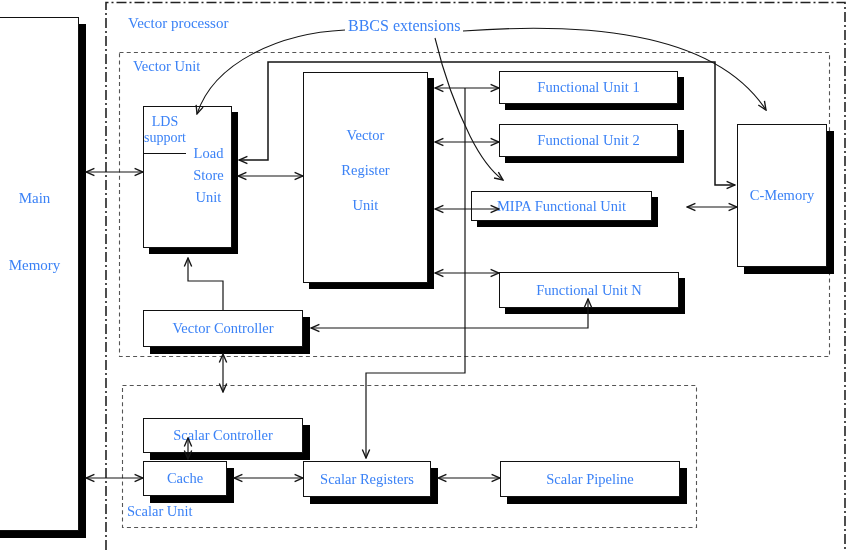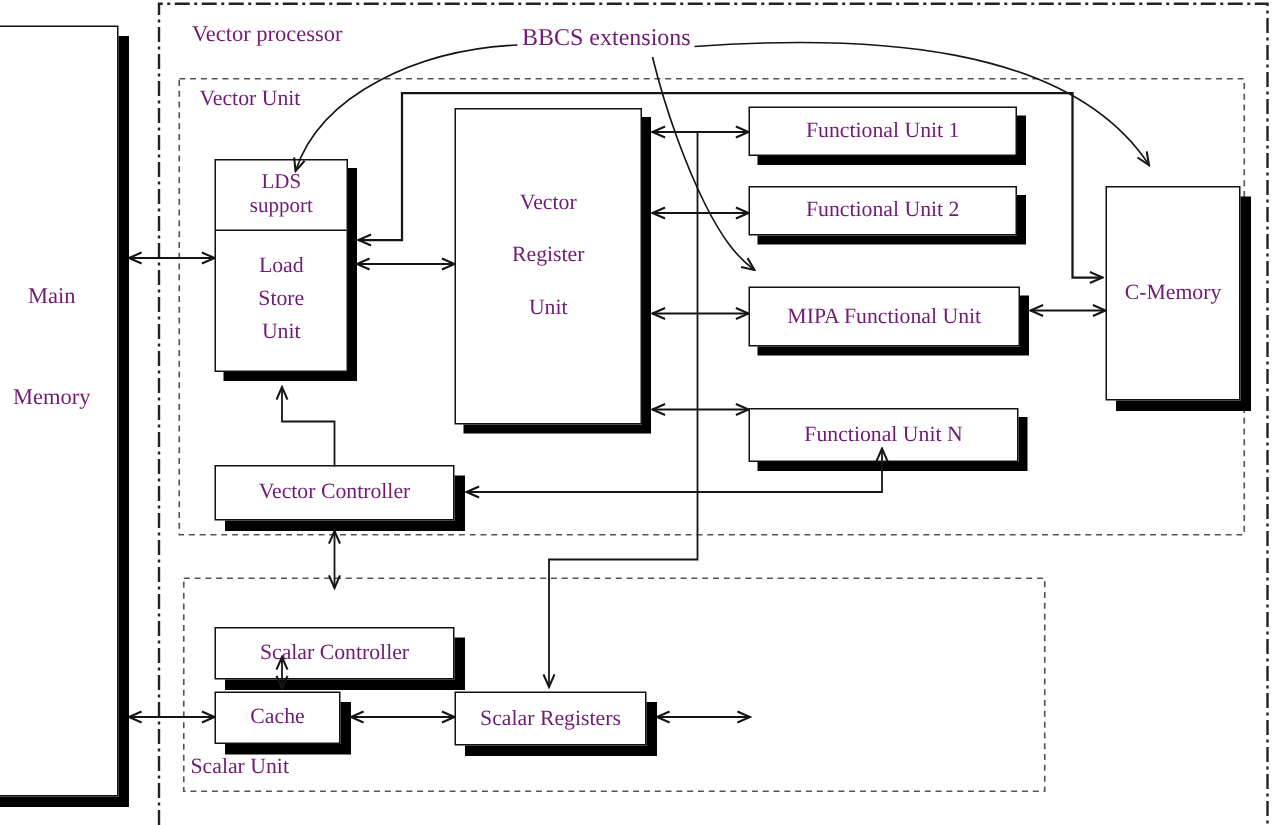--- a/index.html
+++ b/index.html
@@ -1,36 +1,36 @@
 <!DOCTYPE html>
 <html><head>
 <meta charset="utf-8">
 <style>
   html,body{margin:0;padding:0;background:#fff;}
   #stage{
     position:relative;width:850px;height:550px;overflow:hidden;
-    background:#fff;color:#701a75;
+    background:#fff;color:#3b82f6;
     font-family:"Liberation Serif","DejaVu Serif",serif;
   }
   svg{position:absolute;left:0;top:0;pointer-events:none;}
   #dash-layer{z-index:1;}
   #wire-layer{z-index:3;}
   .box{
     position:absolute;box-sizing:border-box;background:#fff;
     border:1.5px solid #111;box-shadow:6px 6px 0 #000;
     display:flex;align-items:center;justify-content:center;
     text-align:center;font-size:14.5px;z-index:2;
   }
   .box.sh7{box-shadow:7px 7px 0 #000;}
   .floating-label{position:absolute;z-index:2;white-space:nowrap;background:transparent;}
   
   #main-memory-box{flex-direction:column;justify-content:flex-start;font-size:15px;}
   #main-memory-box .mm-line{position:absolute;left:0;width:100%;text-align:center;}
   
-  #lsu-box{flex-direction:column;justify-content:flex-start;align-items:stretch;padding:0;}
+  #lsu-box{justify-content:flex-start;align-items:stretch;padding:0;}
   .lsu-header{height:46px;display:flex;flex-direction:column;align-items:center;
     justify-content:center;line-height:16.5px;border-bottom:1px solid #111;font-size:14px;}
   .lsu-body{flex:1;display:flex;flex-direction:column;align-items:center;
     justify-content:center;line-height:22px;padding-bottom:4px;}
   
   #vrf-box{flex-direction:column;line-height:35px;padding-bottom:14px;}
 </style>
 </head>
 <body>
 
@@ -69,21 +69,21 @@
     <span>Register</span>
     <span>Unit</span>
   </div>
 
   <div class="box" style="left:499px;top:71px;width:179px;height:33px;align-items:center;">
     <span>Functional Unit 1</span>
   </div>
   <div class="box" style="left:499px;top:124px;width:179px;height:33px;">
     <span>Functional Unit 2</span>
   </div>
-  <div class="box" style="left:499px;top:191px;width:181px;height:40px;">
+  <div class="box" style="left:471px;top:191px;width:181px;height:30px;">
     <span>MIPA Functional Unit</span>
   </div>
   <div class="box" style="left:499px;top:256px;width:180px;height:36px;margin-top:16px;">
     <span>Functional Unit N</span>
   </div>
 
   <div class="box sh7" style="left:737px;top:124px;width:90px;height:143px;">
     <span>C-Memory</span>
   </div>
 
@@ -91,20 +91,23 @@
     <span>Vector Controller</span>
   </div>
   <div class="box sh7" style="left:143px;top:418px;width:160px;height:35px;">
     <span>Scalar Controller</span>
   </div>
   <div class="box sh7" style="left:143px;top:461px;width:84px;height:35px;">
     <span>Cache</span>
   </div>
   <div class="box sh7" style="left:303px;top:461px;width:128px;height:36px;">
     <span>Scalar Registers</span>
+  </div>
+  <div class="box sh7" style="left:500px;top:461px;width:180px;height:36px;">
+    <span>Scalar Pipeline</span>
   </div>
 
   <svg id="wire-layer" width="850" height="550" viewBox="0 0 850 550">
     <defs>
       <marker id="ah" viewBox="0 0 10 10" refX="9" refY="5" markerWidth="10.5" markerHeight="10.5" orient="auto-start-reverse" markerUnits="userSpaceOnUse">
         <path d="M1,1.5 L9,5 L1,8.5" fill="none" stroke="#151515" stroke-width="1.3"></path>
       </marker>
     </defs>
     <g fill="none" stroke="#151515" stroke-width="1.2">
 

